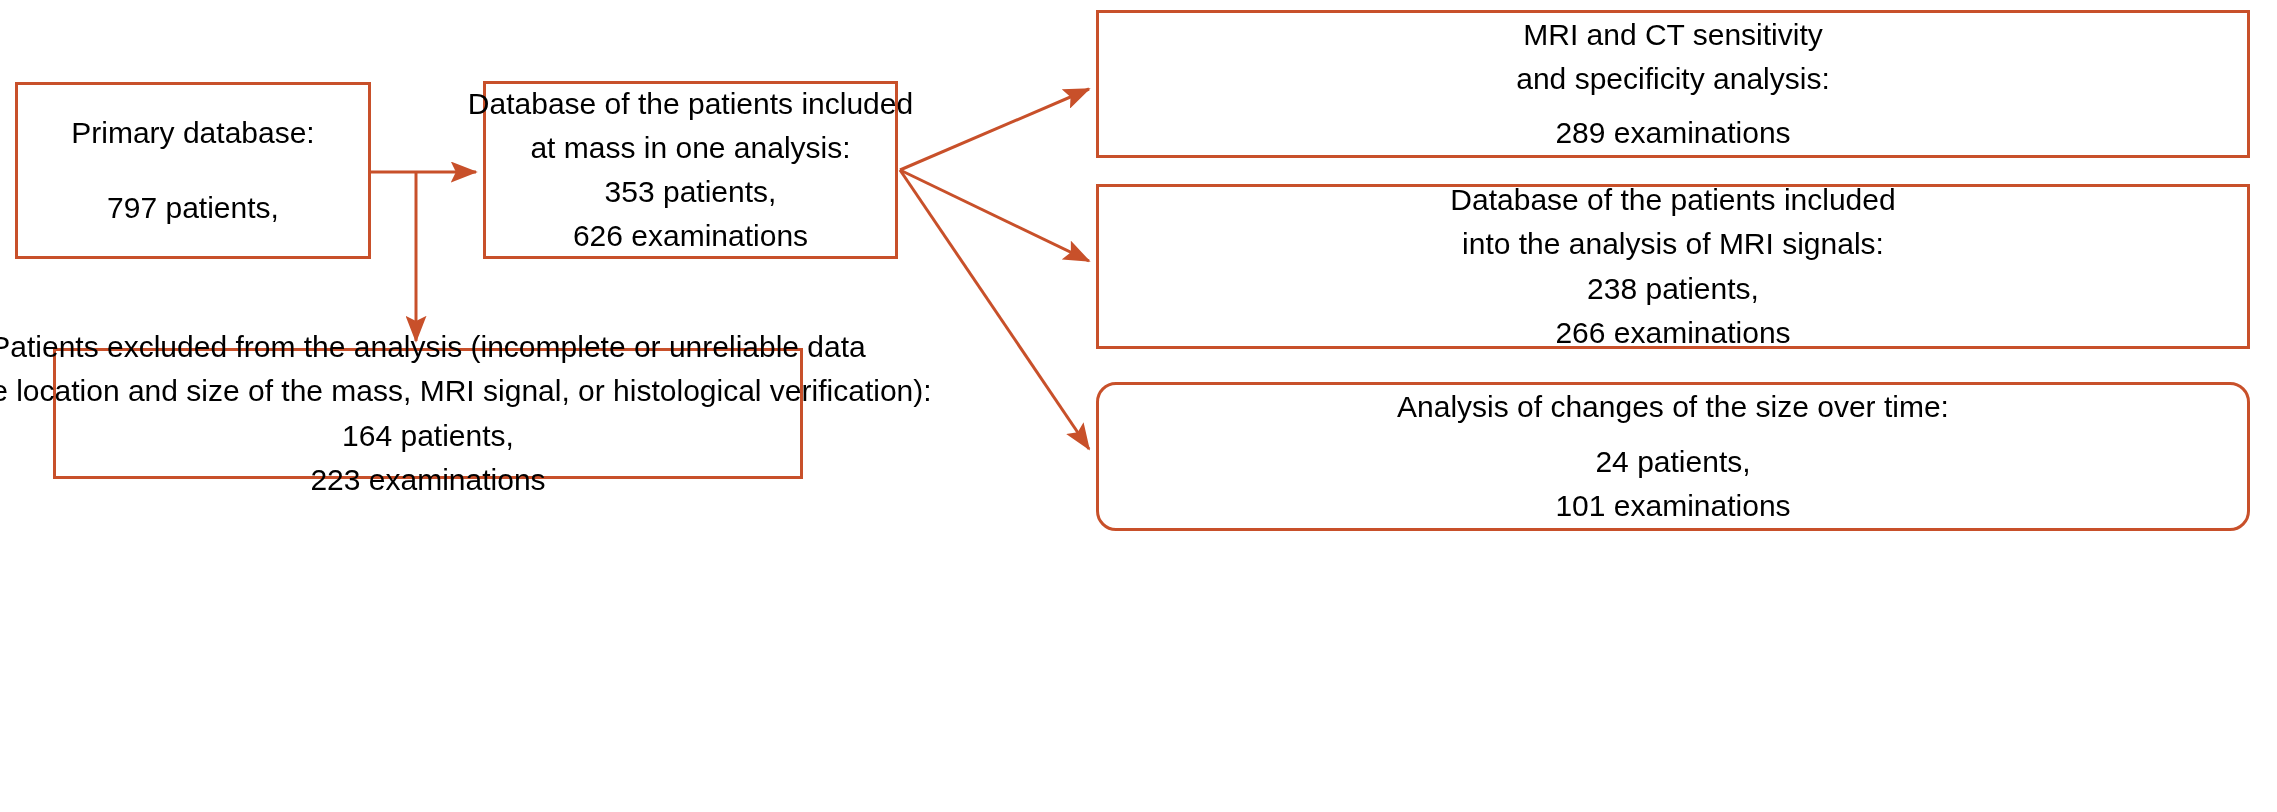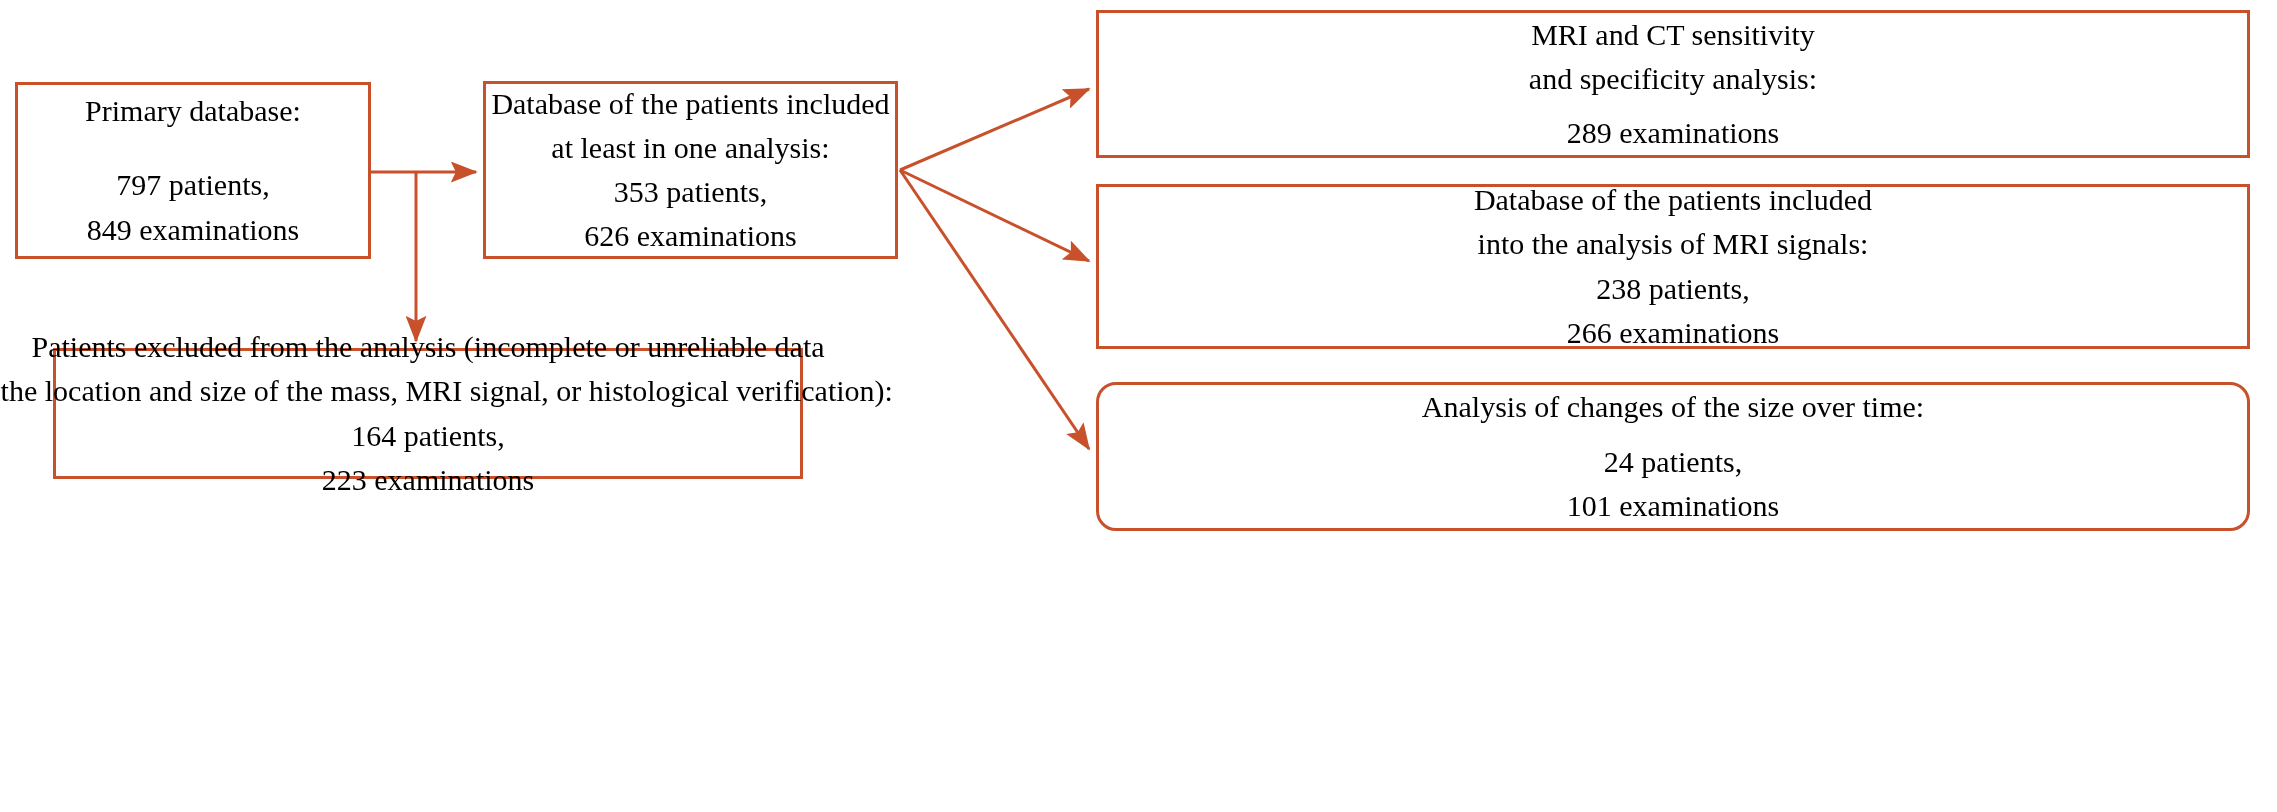--- a/index.html
+++ b/index.html
@@ -29,21 +29,21 @@
     position: absolute;
     box-sizing: border-box;
     border: 3px solid #C8502A;
     background: #ffffff;
     display: flex;
     flex-direction: column;
     align-items: center;
     justify-content: center;
     text-align: center;
     color: #000000;
-    font-family: Liberation Serif, serif;
+    font-family: Liberation Sans, sans-serif;
     font-size: 30px;
     line-height: 1.47;
   }
   .box-line {
     display: block;
     white-space: nowrap;
   }
   .box-gap {
     display: block;
     height: 30px;
@@ -76,26 +76,25 @@
 
     <line x1="900" y1="170" x2="1089" y2="261" stroke="#C8502A" stroke-width="3" marker-end="url(#arrowhead)"></line>
 
     <line x1="900" y1="170" x2="1089" y2="449" stroke="#C8502A" stroke-width="3" marker-end="url(#arrowhead)"></line>
   </svg>
 
   <div class="flow-box" id="box-primary-database">
     <span class="box-line">Primary database:</span>
     <span class="box-gap"></span>
     <span class="box-line">797 patients,</span>
-    <span class="box-line">849 examinations</span>
   </div>
 
   <div class="flow-box" id="box-included-database">
     <span class="box-line">Database of the patients included</span>
-    <span class="box-line">at least in one analysis:</span>
+    <span class="box-line">at mass in one analysis:</span>
     <span class="box-gap"></span>
     <span class="box-line">353 patients,</span>
     <span class="box-line">626 examinations</span>
   </div>
 
   <div class="flow-box" id="box-excluded-patients">
     <span class="box-line">Patients excluded from the analysis (incomplete or unreliable data</span>
     <span class="box-line">on the location and size of the mass, MRI signal, or histological verification):</span>
     <span class="box-gap"></span>
     <span class="box-line">164 patients,</span>

